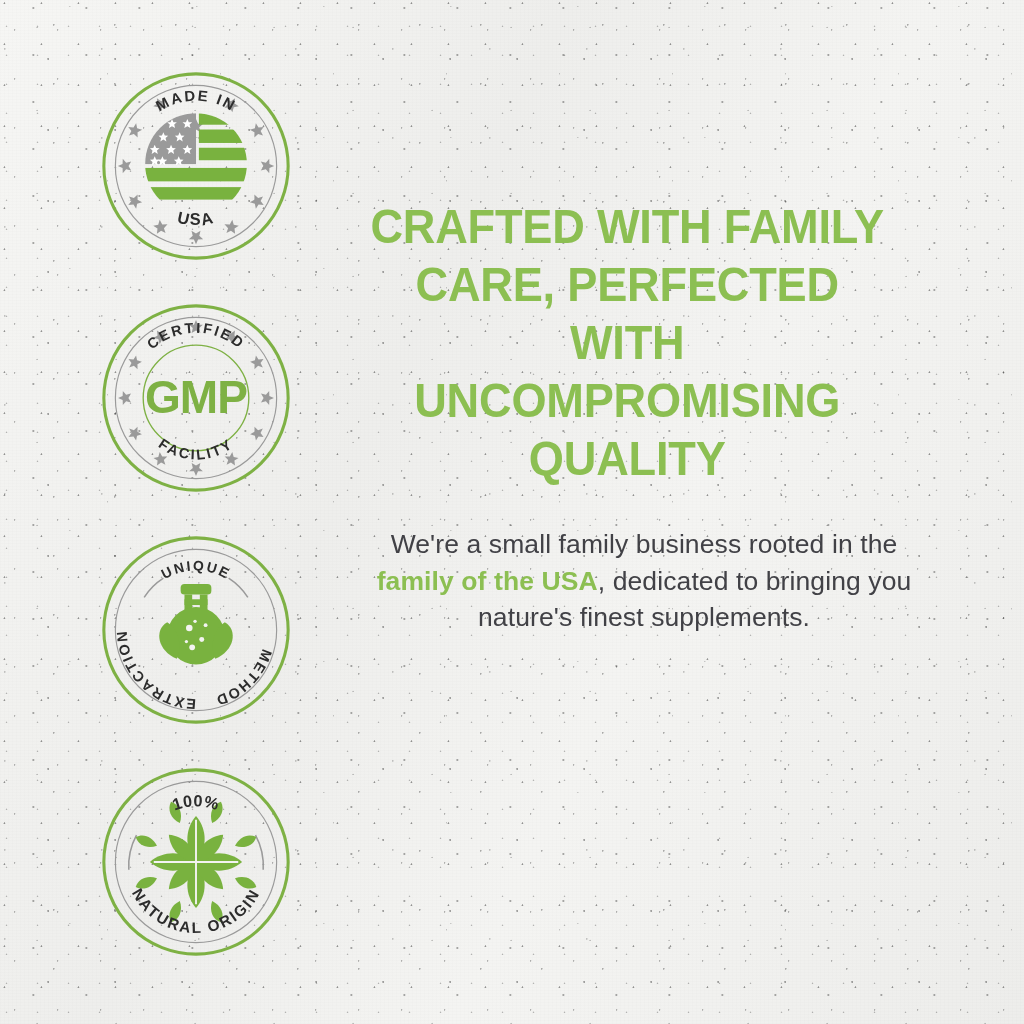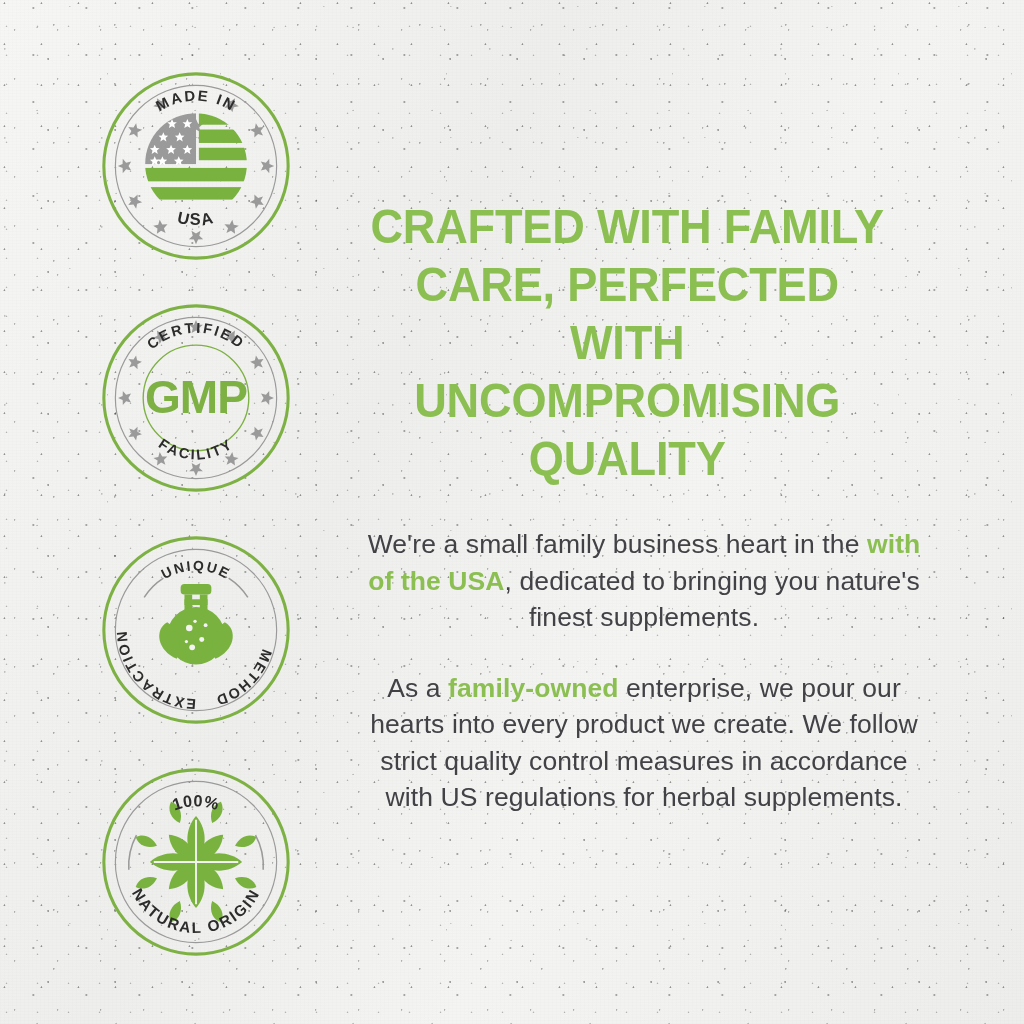--- a/index.html
+++ b/index.html
@@ -375,22 +375,19 @@
   <div id="text-column">
 
     <h1 id="headline">
       <span>CRAFTED WITH FAMILY</span><br>
       <span>CARE, PERFECTED WITH</span><br>
       <span>UNCOMPROMISING</span><br>
       <span>QUALITY</span>
     </h1>
 
     <p class="body-para" id="para-1">
-      <span>We're a small family business heart in the </span><span class="hl">with of the USA</span><span>, dedicated to bringing you nature's finest supplements.</span>
+      <span>We're a small family business rooted in the </span><span class="hl">family of the USA</span><span>, dedicated to bringing you nature's finest supplements.</span>
     </p>
 
-    <p class="body-para" id="para-2">
-      <span>As a </span><span class="hl">family-owned</span><span> enterprise, we pour our hearts into every product we create. We follow strict quality control measures in accordance with US regulations for herbal supplements.</span>
-    </p>
 
   </div>
 
 </div>
 
 </body></html>

